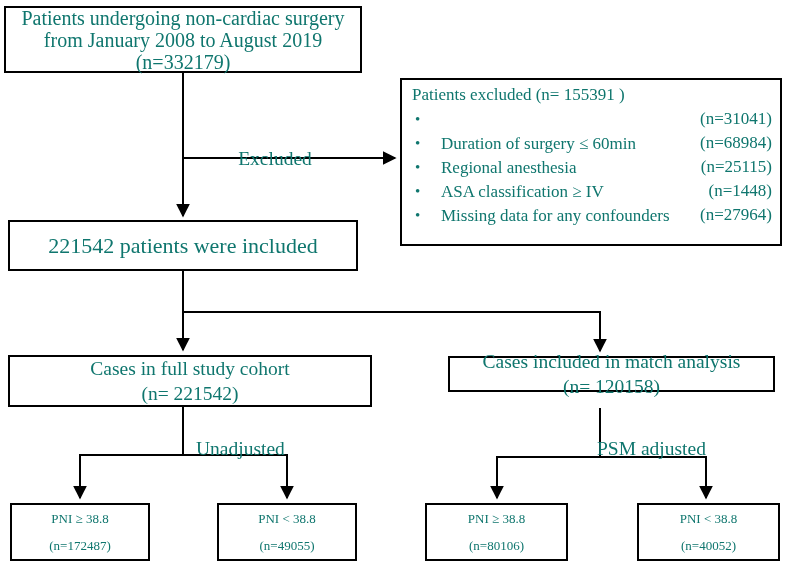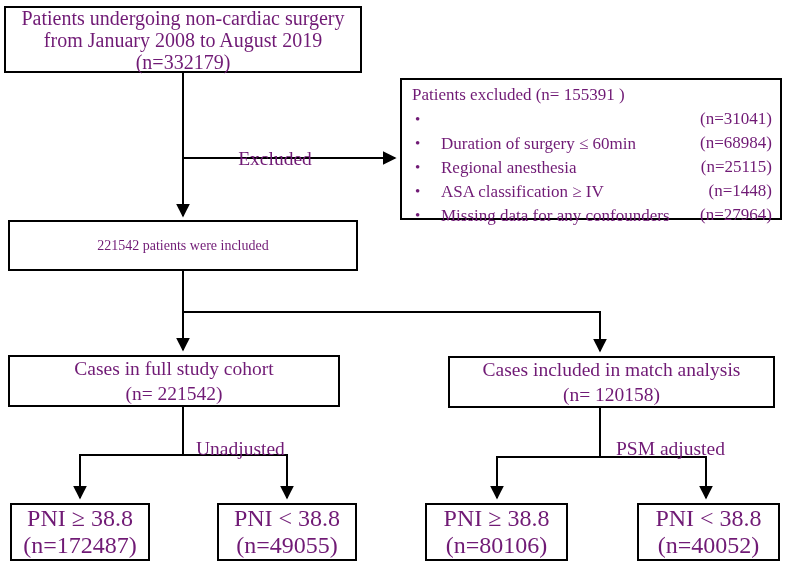--- a/index.html
+++ b/index.html
@@ -2,53 +2,53 @@
 <html><head>
 <meta charset="utf-8">
 <style>
   html, body { margin: 0; padding: 0; background: #ffffff; }
   .stage {
     position: relative;
     width: 786px;
     height: 565px;
     background: #ffffff;
     font-family: "Liberation Serif", serif;
-    color: #701a75;
+    color: #0f766e;
     overflow: hidden;
   }
   .connectors {
     position: absolute;
     left: 0; top: 0;
     width: 786px; height: 565px;
     pointer-events: none;
   }
   .box {
     position: absolute;
     box-sizing: border-box;
     border: 2px solid #000000;
     background: #ffffff;
     display: flex;
     flex-direction: column;
     justify-content: center;
     align-items: center;
     text-align: center;
   }
   .box-top      { left: 4px;   top: 6px;   width: 358px; height: 67px; font-size: 20px; line-height: 22px; }
-  .box-included { left: 8px;   top: 220px; width: 350px; height: 51px; font-size: 14px; line-height: 22px; }
+  .box-included { left: 8px;   top: 220px; width: 350px; height: 51px; font-size: 22px; line-height: 22px; }
   .box-mid      { font-size: 19.5px; line-height: 25px; }
-  .box-full     { left: 8px;   top: 355px; width: 332px; height: 52px; }
-  .box-match    { left: 448px; top: 356px; width: 327px; height: 52px; }
-  .box-pni      { font-size: 24px; line-height: 27px; }
+  .box-full     { left: 8px;   top: 355px; width: 364px; height: 52px; }
+  .box-match    { left: 448px; top: 356px; width: 327px; height: 36px; }
+  .box-pni      { font-size: 13px; line-height: 27px; }
   .box-pni-1    { left: 10px;  top: 503px; width: 140px; height: 58px; }
   .box-pni-2    { left: 217px; top: 503px; width: 140px; height: 58px; }
   .box-pni-3    { left: 425px; top: 503px; width: 143px; height: 58px; }
   .box-pni-4    { left: 637px; top: 503px; width: 143px; height: 58px; }
 
   .box-excl {
-    left: 400px; top: 78px; width: 382px; height: 142px;
+    left: 400px; top: 78px; width: 382px; height: 168px;
     align-items: stretch;
     justify-content: flex-start;
     text-align: left;
     font-size: 17px;
     line-height: 23px;
     padding: 3px 8px 3px 10px;
   }
   .excl-title { line-height: 24px; }
   .excl-row {
     display: flex;
@@ -64,21 +64,21 @@
   }
   .float-label {
     position: absolute;
     font-size: 19.5px;
     line-height: 24px;
     white-space: nowrap;
     margin-top: 21px;
   }
   .label-excluded   { left: 183px; top: 126px; width: 184px; text-align: center; }
   .label-unadjusted { left: 196px; top: 416px; }
-  .label-psm        { left: 616px; top: 416px; }
+  .label-psm        { left: 597px; top: 416px; }
 </style>
 </head>
 <body>
 
 <div class="stage">
 
   <svg class="connectors" viewBox="0 0 786 565" xmlns="http://www.w3.org/2000/svg">
     <defs>
       <marker id="arr" markerWidth="8" markerHeight="8" refX="6.2" refY="3.5" orient="auto">
         <path d="M0,0 L7,3.5 L0,7 Z" fill="#000000"></path>

